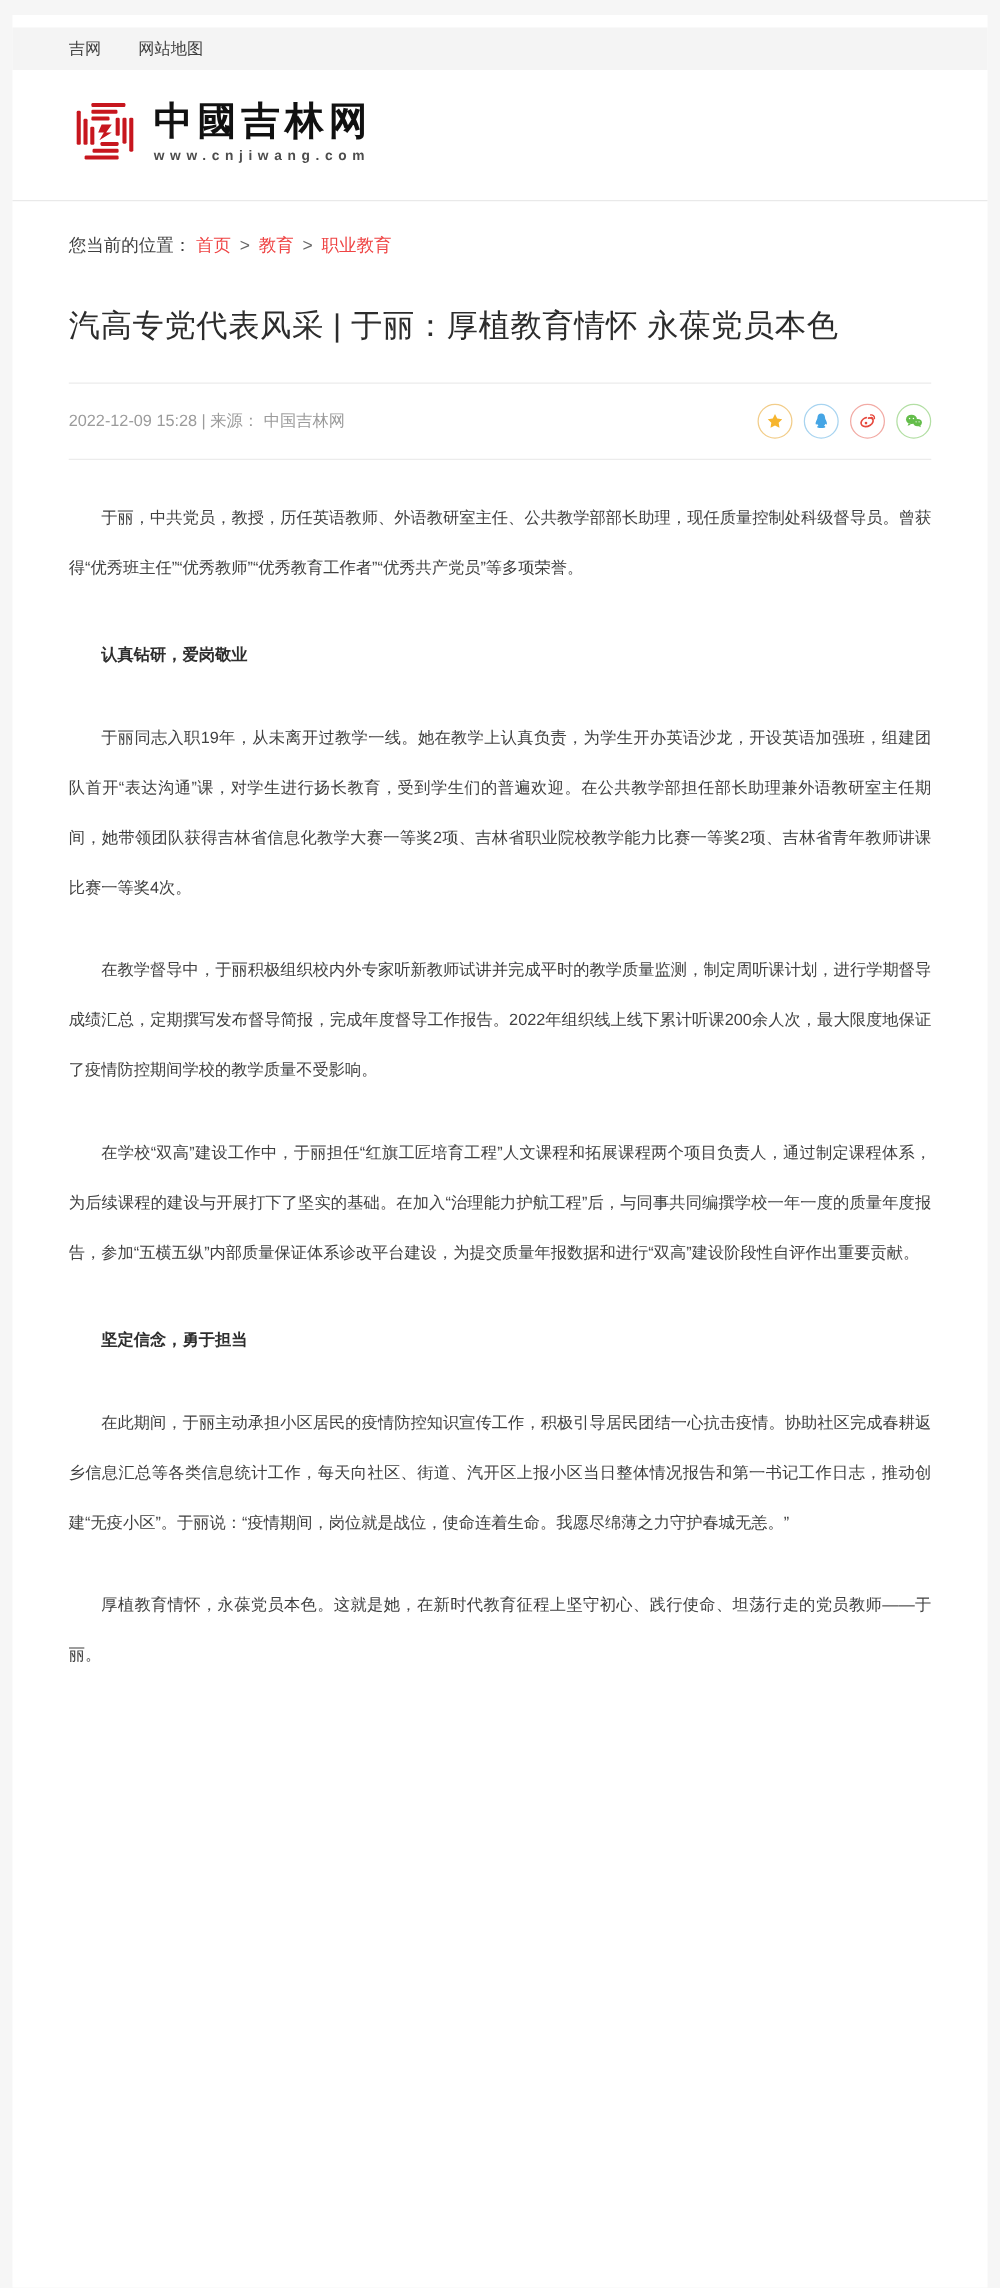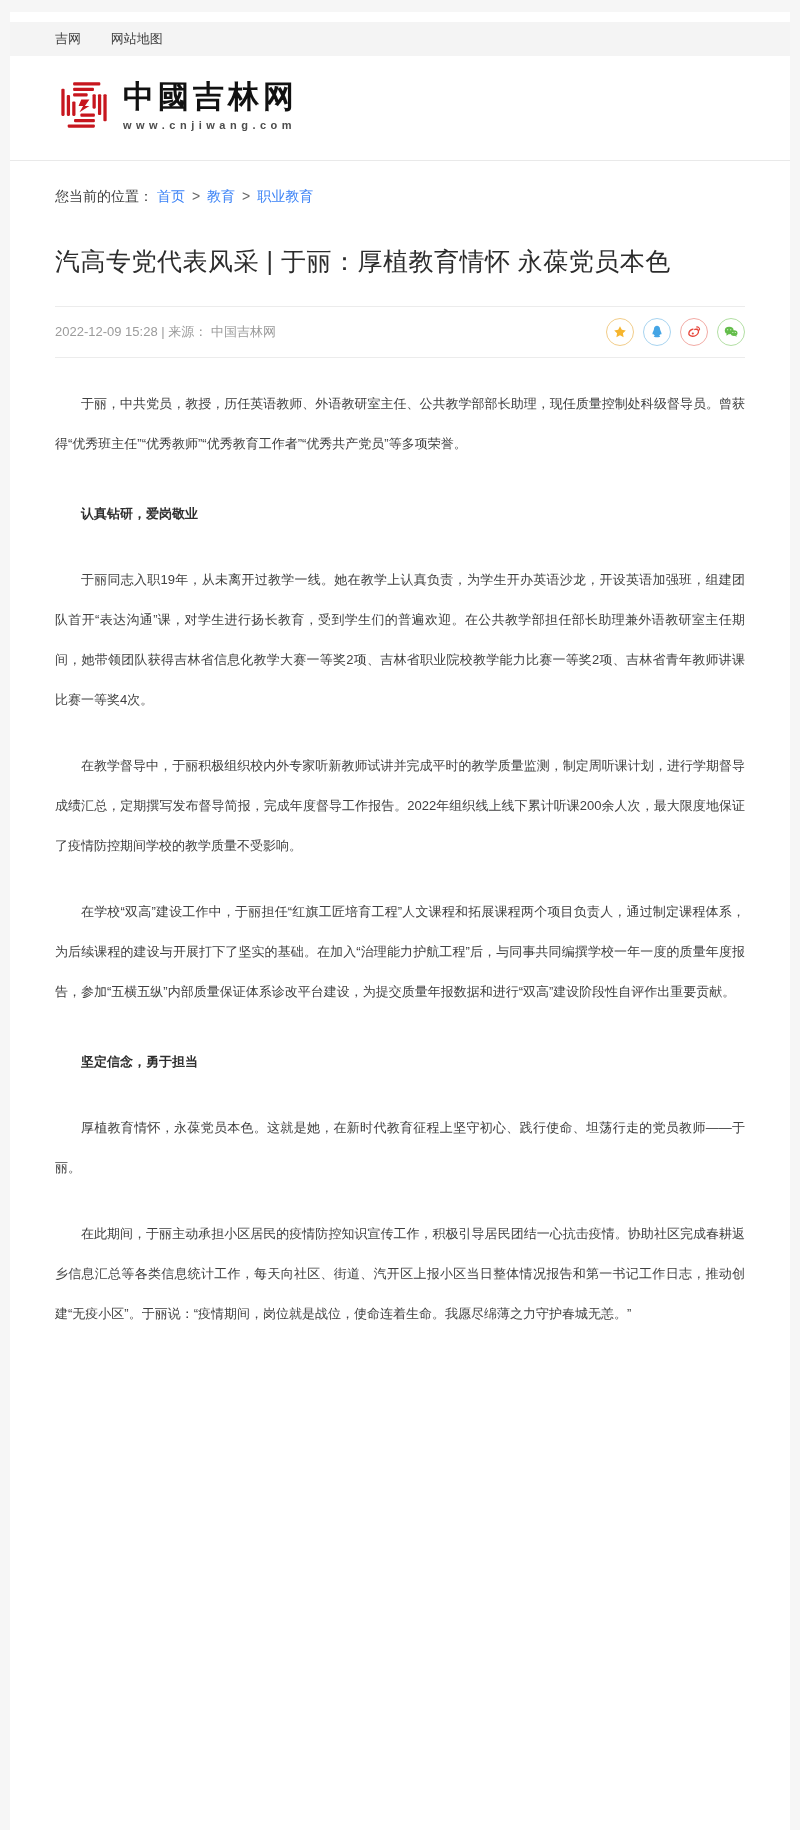--- a/index.html
+++ b/index.html
@@ -53,37 +53,37 @@
     color: #4c4c4c;
     letter-spacing: 4.5px;
     margin-top: 5px;
   }
   
   .breadcrumb {
     padding: 27px 45px 0 45px;
     font-size: 14px;
     color: #3f3f3f;
   }
-  .breadcrumb a { color: #3b82f6; text-decoration: none; cursor: pointer; }
+  .breadcrumb a { color: #ef4444; text-decoration: none; cursor: pointer; }
   .breadcrumb .sep { margin: 0 7px; color: #666; }
   
   .article { padding: 0 45px; }
   .article-title {
     margin-top: 37px;
     font-size: 25px;
     font-weight: 500;
     color: #2c2c2c;
     line-height: 36px;
     letter-spacing: 0.5px;
   }
   .meta-bar {
     margin-top: 27px;
     border-top: 1px solid #ececec;
     border-bottom: 1px solid #ececec;
-    height: 52px;
+    height: 62px;
     display: flex;
     align-items: center;
     justify-content: space-between;
   }
   .meta-left { font-size: 13px; color: #9b9b9b; }
   .share-row { display: flex; align-items: center; gap: 9px; }
   .share-btn {
     width: 28px; height: 28px;
     border-radius: 50%;
     border: 1px solid #ddd;
@@ -203,20 +203,20 @@
         </div>
     </div>
 
     <div class="article-body" id="article-body">
         <p class="">于丽，中共党员，教授，历任英语教师、外语教研室主任、公共教学部部长助理，现任质量控制处科级督导员。曾获得“优秀班主任”“优秀教师”“优秀教育工作者”“优秀共产党员”等多项荣誉。</p>
         <p class="subtitle">认真钻研，爱岗敬业</p>
         <p class="">于丽同志入职19年，从未离开过教学一线。她在教学上认真负责，为学生开办英语沙龙，开设英语加强班，组建团队首开“表达沟通”课，对学生进行扬长教育，受到学生们的普遍欢迎。在公共教学部担任部长助理兼外语教研室主任期间，她带领团队获得吉林省信息化教学大赛一等奖2项、吉林省职业院校教学能力比赛一等奖2项、吉林省青年教师讲课比赛一等奖4次。</p>
         <p class="">在教学督导中，于丽积极组织校内外专家听新教师试讲并完成平时的教学质量监测，制定周听课计划，进行学期督导成绩汇总，定期撰写发布督导简报，完成年度督导工作报告。2022年组织线上线下累计听课200余人次，最大限度地保证了疫情防控期间学校的教学质量不受影响。</p>
         <p class="">在学校“双高”建设工作中，于丽担任“红旗工匠培育工程”人文课程和拓展课程两个项目负责人，通过制定课程体系，为后续课程的建设与开展打下了坚实的基础。在加入“治理能力护航工程”后，与同事共同编撰学校一年一度的质量年度报告，参加“五横五纵”内部质量保证体系诊改平台建设，为提交质量年报数据和进行“双高”建设阶段性自评作出重要贡献。</p>
         <p class="subtitle">坚定信念，勇于担当</p>
+        <p class="">在此期间，于丽主动承担小区居民的疫情防控知识宣传工作，积极引导居民团结一心抗击疫情。协助社区完成春耕返乡信息汇总等各类信息统计工作，每天向社区、街道、汽开区上报小区当日整体情况报告和第一书记工作日志，推动创建“无疫小区”。于丽说：“疫情期间，岗位就是战位，使命连着生命。我愿尽绵薄之力守护春城无恙。”</p>
         <p class="">厚植教育情怀，永葆党员本色。这就是她，在新时代教育征程上坚守初心、践行使命、坦荡行走的党员教师——于丽。</p>
-        <p class="">在此期间，于丽主动承担小区居民的疫情防控知识宣传工作，积极引导居民团结一心抗击疫情。协助社区完成春耕返乡信息汇总等各类信息统计工作，每天向社区、街道、汽开区上报小区当日整体情况报告和第一书记工作日志，推动创建“无疫小区”。于丽说：“疫情期间，岗位就是战位，使命连着生命。我愿尽绵薄之力守护春城无恙。”</p>
       </div>
 
   </div>
 
   <div class="spacer"></div>
 </div>
 
 </body></html>

